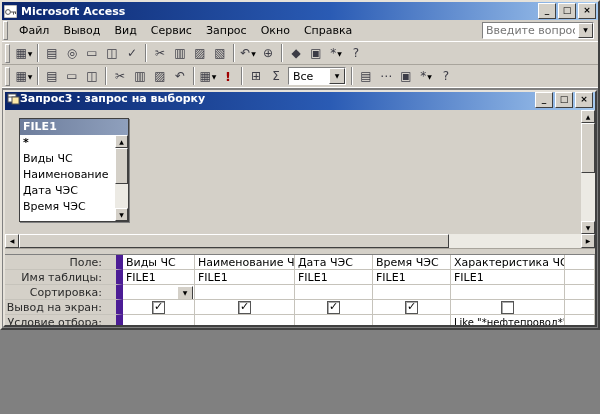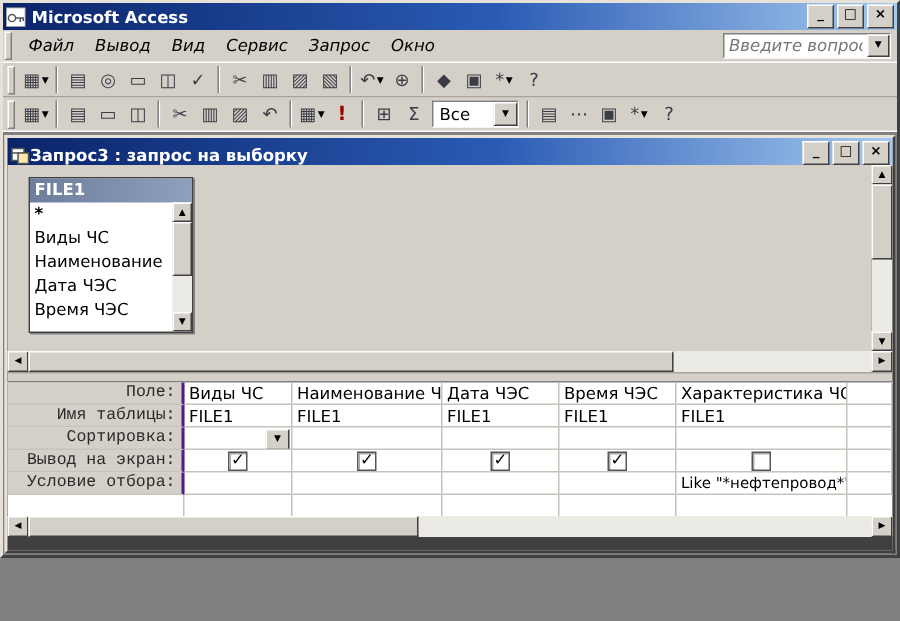--- a/index.html
+++ b/index.html
@@ -1,44 +1,44 @@
 <!DOCTYPE html>
 <html><head>
 <meta charset="utf-8">
 <style>
   html,body{margin:0;padding:0;}
   body{width:600px;height:414px;font-family:"DejaVu Sans","Liberation Sans",sans-serif;font-size:11px;color:#000;background:#808080;overflow:hidden;}
-  .screen{position:relative;width:600px;height:372px;background:#d4d0c8;border:2px solid;border-color:#e6e2da #404040 #404040 #e6e2da;box-sizing:border-box;}
+  .screen{position:relative;width:600px;height:330px;background:#d4d0c8;border:2px solid;border-color:#e6e2da #404040 #404040 #e6e2da;box-sizing:border-box;}
   
   .titlebar{position:absolute;left:0;right:0;top:0;height:18px;background:linear-gradient(90deg,#0a246a 0%,#2a5bb4 55%,#a6caf0 100%);display:flex;align-items:center;padding:0 2px;color:#fff;font-weight:bold;}
   .titlebar .ttl{margin-left:4px;white-space:nowrap;}
   .winbtns{margin-left:auto;display:flex;}
   .wbtn{width:16px;height:14px;margin-left:2px;background:#d4d0c8;border:1px solid;border-color:#fff #404040 #404040 #fff;color:#000;font-size:9px;line-height:12px;text-align:center;font-weight:bold;}
   
-  .menubar{position:absolute;left:0;right:0;top:18px;height:21px;display:flex;align-items:center;background:#d4d0c8;border-bottom:1px solid #fff;font-style:italic;}
+  .menubar{position:absolute;left:0;right:0;top:18px;height:21px;display:flex;align-items:center;background:#d4d0c8;border-bottom:1px solid #fff;}
   .menu-item{padding:3px 7px;white-space:nowrap;}
   .qbox{margin-left:auto;margin-right:4px;width:112px;height:17px;background:#fff;border:1px solid;border-color:#808080 #fff #fff #808080;display:flex;align-items:center;box-sizing:border-box;}
   .qbox input{flex:1;border:none;outline:none;font:inherit;color:#7a7a7a;width:80px;padding:0 3px;background:transparent;}
   .qbox .dd{width:13px;height:13px;background:#d4d0c8;border:1px solid;border-color:#fff #404040 #404040 #fff;font-size:6px;line-height:12px;text-align:center;color:#000;}
   
   .toolbar{position:absolute;left:0;right:0;height:22px;display:flex;align-items:center;background:#d4d0c8;border-bottom:1px solid #a8a49c;padding-left:2px;}
   .tb1{top:40px;} .tb2{top:63px;border-bottom:1px solid #fff;}
   .grip{width:3px;height:17px;margin:0 4px 0 1px;border:1px solid;border-color:#fff #808080 #808080 #fff;}
   .btn{height:20px;min-width:20px;display:flex;align-items:center;justify-content:center;color:#3c3c46;font-size:12px;}
   .btn .glyph{pointer-events:none;}
   .caret{font-size:6px;color:#000;margin-left:1px;}
   .sep{width:1px;height:18px;background:#808080;border-right:1px solid #fff;margin:0 3px;}
   .run-glyph{color:#a00000;font-weight:bold;font-size:13px;}
   .combo{width:58px;height:18px;background:#fff;border:1px solid;border-color:#808080 #fff #fff #808080;display:flex;align-items:center;padding-left:4px;box-sizing:border-box;margin:0 2px;justify-content:flex-end;}
   .combo .dd{margin-left:auto;width:14px;height:14px;background:#d4d0c8;border:1px solid;border-color:#fff #404040 #404040 #fff;font-size:6px;line-height:13px;text-align:center;color:#000;}
   
   .workspace{position:absolute;left:0;right:0;top:86px;bottom:0;background:#808080;}
   .childwin{position:absolute;left:1px;right:1px;top:2px;bottom:1px;background:#d4d0c8;border:2px solid;border-color:#e6e2da #404040 #404040 #e6e2da;display:flex;flex-direction:column;}
-  .childtitle{height:18px;background:linear-gradient(90deg,#0a246a 0%,#2a5bb4 55%,#a6caf0 100%);display:flex;align-items:flex-end;padding:0 2px;color:#fff;font-weight:bold;flex:0 0 auto;}
-  .childbody{position:relative;flex:1;background:#404040;overflow:hidden;}
+  .childtitle{height:18px;background:linear-gradient(90deg,#0a246a 0%,#2a5bb4 55%,#a6caf0 100%);display:flex;align-items:flex-start;padding:0 2px;color:#fff;font-weight:bold;flex:0 0 auto;}
+  .childbody{position:relative;flex:1;background:#6d28d9;overflow:hidden;}
   
   .upper{position:absolute;left:0;top:0;right:14px;height:124px;background:#d4d0c8;}
   .fieldlist{position:absolute;left:14px;top:8px;width:108px;height:102px;background:#fff;border:1px solid #404040;box-shadow:1px 1px 0 #808080;display:flex;flex-direction:column;}
   .fl-header{height:15px;background:linear-gradient(90deg,#6d7d9c,#8fa0bd);color:#fff;font-weight:bold;padding:1px 3px 0;flex:0 0 auto;}
   .fl-body{flex:1;display:flex;}
   .fl-items{flex:1;}
   .fl-item{height:16px;line-height:16px;padding-left:3px;white-space:nowrap;overflow:hidden;}
   .fl-star{font-weight:bold;}
   
   .sb-v{width:13px;background:#eceae4;display:flex;flex-direction:column;align-items:stretch;flex:0 0 auto;}
@@ -49,21 +49,21 @@
   .pane-vscroll .sb-btn{width:14px;}
   .pane-vscroll .thumb{height:48px;background:#d4d0c8;border:1px solid;border-color:#fff #404040 #404040 #fff;}
   .hscroll{position:absolute;left:0;right:0;height:14px;background:#eceae4;display:flex;align-items:stretch;}
   .hscroll .sb-btn{height:14px;width:14px;line-height:12px;}
   .hthumb{background:#d4d0c8;border:1px solid;border-color:#fff #404040 #404040 #fff;box-sizing:border-box;}
   .upper-hscroll{top:124px;}
   .lower-hscroll{top:234px;}
   .splitter{position:absolute;left:0;right:0;top:138px;height:6px;background:#d4d0c8;border-top:1px solid #a8a49c;border-bottom:1px solid #fff;}
   
   .grid{position:absolute;left:0;right:0;top:144px;height:90px;background:#fff;display:grid;grid-template-columns:118px 72px 100px 78px 78px 114px 1fr;grid-auto-rows:15px;border-top:1px solid #808080;}
-  .gl{background:#d4d0c8;text-align:right;padding-right:4px;line-height:15px;border-right:2px solid #4c1d95;border-bottom:1px solid #c6c3bb;white-space:nowrap;overflow:hidden;color:#2a2a2a;font-family:Liberation Mono, monospace;}
+  .gl{background:#d4d0c8;text-align:right;padding-right:14px;line-height:15px;border-right:7px solid #4c1d95;border-bottom:1px solid #c6c3bb;white-space:nowrap;overflow:hidden;color:#2a2a2a;}
   .gc{border-right:1px solid #c6c3bb;border-bottom:1px solid #c6c3bb;line-height:15px;padding-left:3px;white-space:nowrap;overflow:hidden;position:relative;}
   .gc.center{display:flex;align-items:center;justify-content:center;padding-left:0;}
   .cb{width:11px;height:11px;background:#fff;border:1px solid #555;box-shadow:inset 1px 1px 0 #aaa;position:relative;}
   .cb.checked::after{content:"✓";position:absolute;left:1px;top:-3px;font-size:11px;font-weight:bold;color:#000;}
   .dropbtn{position:absolute;right:1px;top:1px;width:14px;height:12px;background:#d4d0c8;border:1px solid;border-color:#fff #404040 #404040 #fff;font-size:6px;line-height:11px;text-align:center;color:#000;}
   .crit{font-size:10px;}
 </style>
 </head>
 <body>
 
@@ -84,20 +84,21 @@
   </div>
 
   <div class="menubar">
     <span class="grip"></span>
     <span class="menu-item">Файл</span>
     <span class="menu-item">Вывод</span>
     <span class="menu-item">Вид</span>
     <span class="menu-item">Сервис</span>
     <span class="menu-item">Запрос</span>
     <span class="menu-item">Окно</span>
+    <span class="menu-item">Справка</span>
     <span class="qbox">
       <input placeholder="Введите вопрос" style="">
       <span class="dd">▼</span>
     </span>
   </div>
 
   <div class="toolbar tb1">
     <span class="grip"></span>
     <span class="btn">
         <span class="glyph">▦</span>

